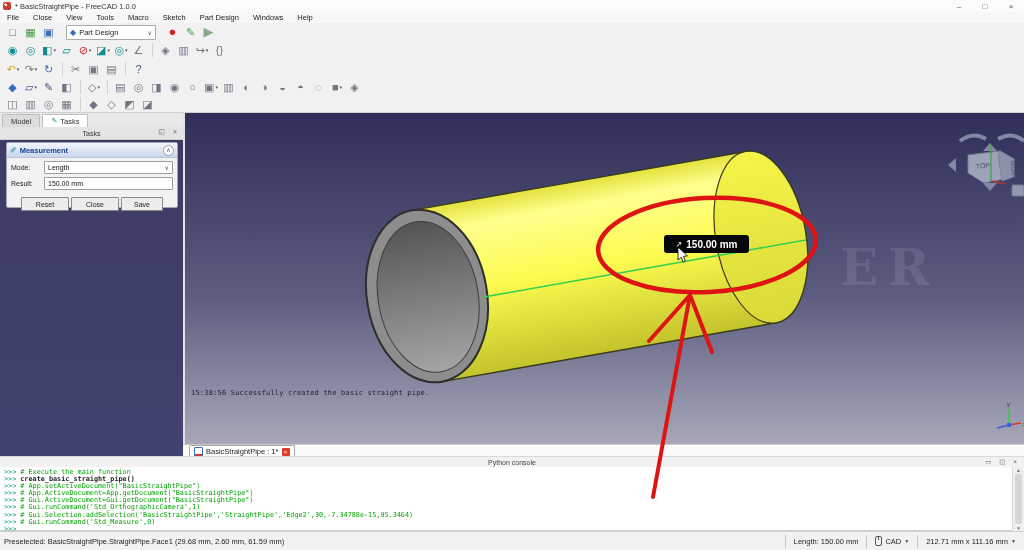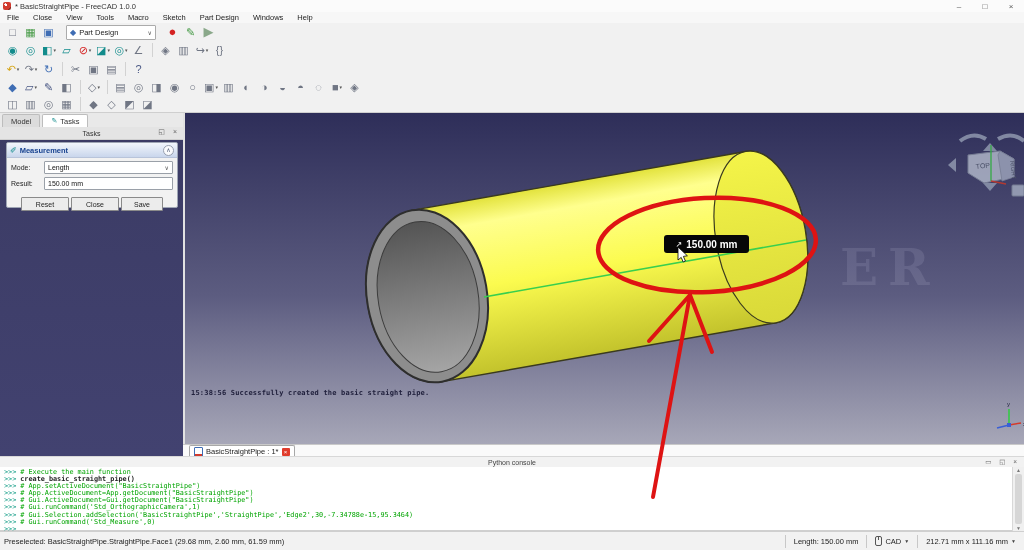--- a/index.html
+++ b/index.html
@@ -51,21 +51,21 @@
   .frow{display:flex;align-items:center;margin:3px 4px 0 4px;font-size:7px;color:#222;}
   .flabel{width:33px;}
   .fcombo,.ffield{flex:1;height:11px;background:#fff;border:1px solid #9aa0a8;border-radius:1px;
                   display:flex;align-items:center;padding:0 3px;font-size:7px;color:#111;}
   .fcombo .caret{margin-left:auto;font-size:6px;color:#555;}
   .btnrow{display:flex;justify-content:space-between;margin:7px 14px 0 14px;}
   .dbtn{width:46px;height:12px;background:#ececec;border:1px solid #8a8a8a;border-radius:1px;
         font-size:7px;color:#222;display:flex;align-items:center;justify-content:center;}
   
   .viewport{left:183px;top:113px;width:841px;height:331px;border-left:2px solid #e2e2e2;box-sizing:border-box;}
-  .vpmsg{left:191px;top:389px;font-family:"DejaVu Sans Mono",monospace;font-size:7px;font-weight:bold;
+  .vpmsg{left:191px;top:389px;font-family:"DejaVu Sans Mono",monospace;font-size:7px;font-weight:normal;
          letter-spacing:.2px;z-index:20;}
   .mlabel{left:664px;top:235px;width:85px;height:18px;background:#070707;border-radius:3px;z-index:40;
           display:flex;align-items:center;justify-content:center;gap:4px;}
   .mlabel .micon{font-size:8px;}
   .mlabel .mtext{font-size:10px;font-weight:600;}
   .watermark{left:0px;top:236px;width:1024px;height:60px;z-index:45;pointer-events:none;
              font-family:"DejaVu Serif",serif;font-size:50px;font-weight:bold;color:rgba(222,222,248,0.09);}
   .wmL{position:absolute;left:52px;top:0;letter-spacing:14px;}
   .wmR{position:absolute;left:840px;top:2px;letter-spacing:10px;color:rgba(222,222,248,0.12);}
   

